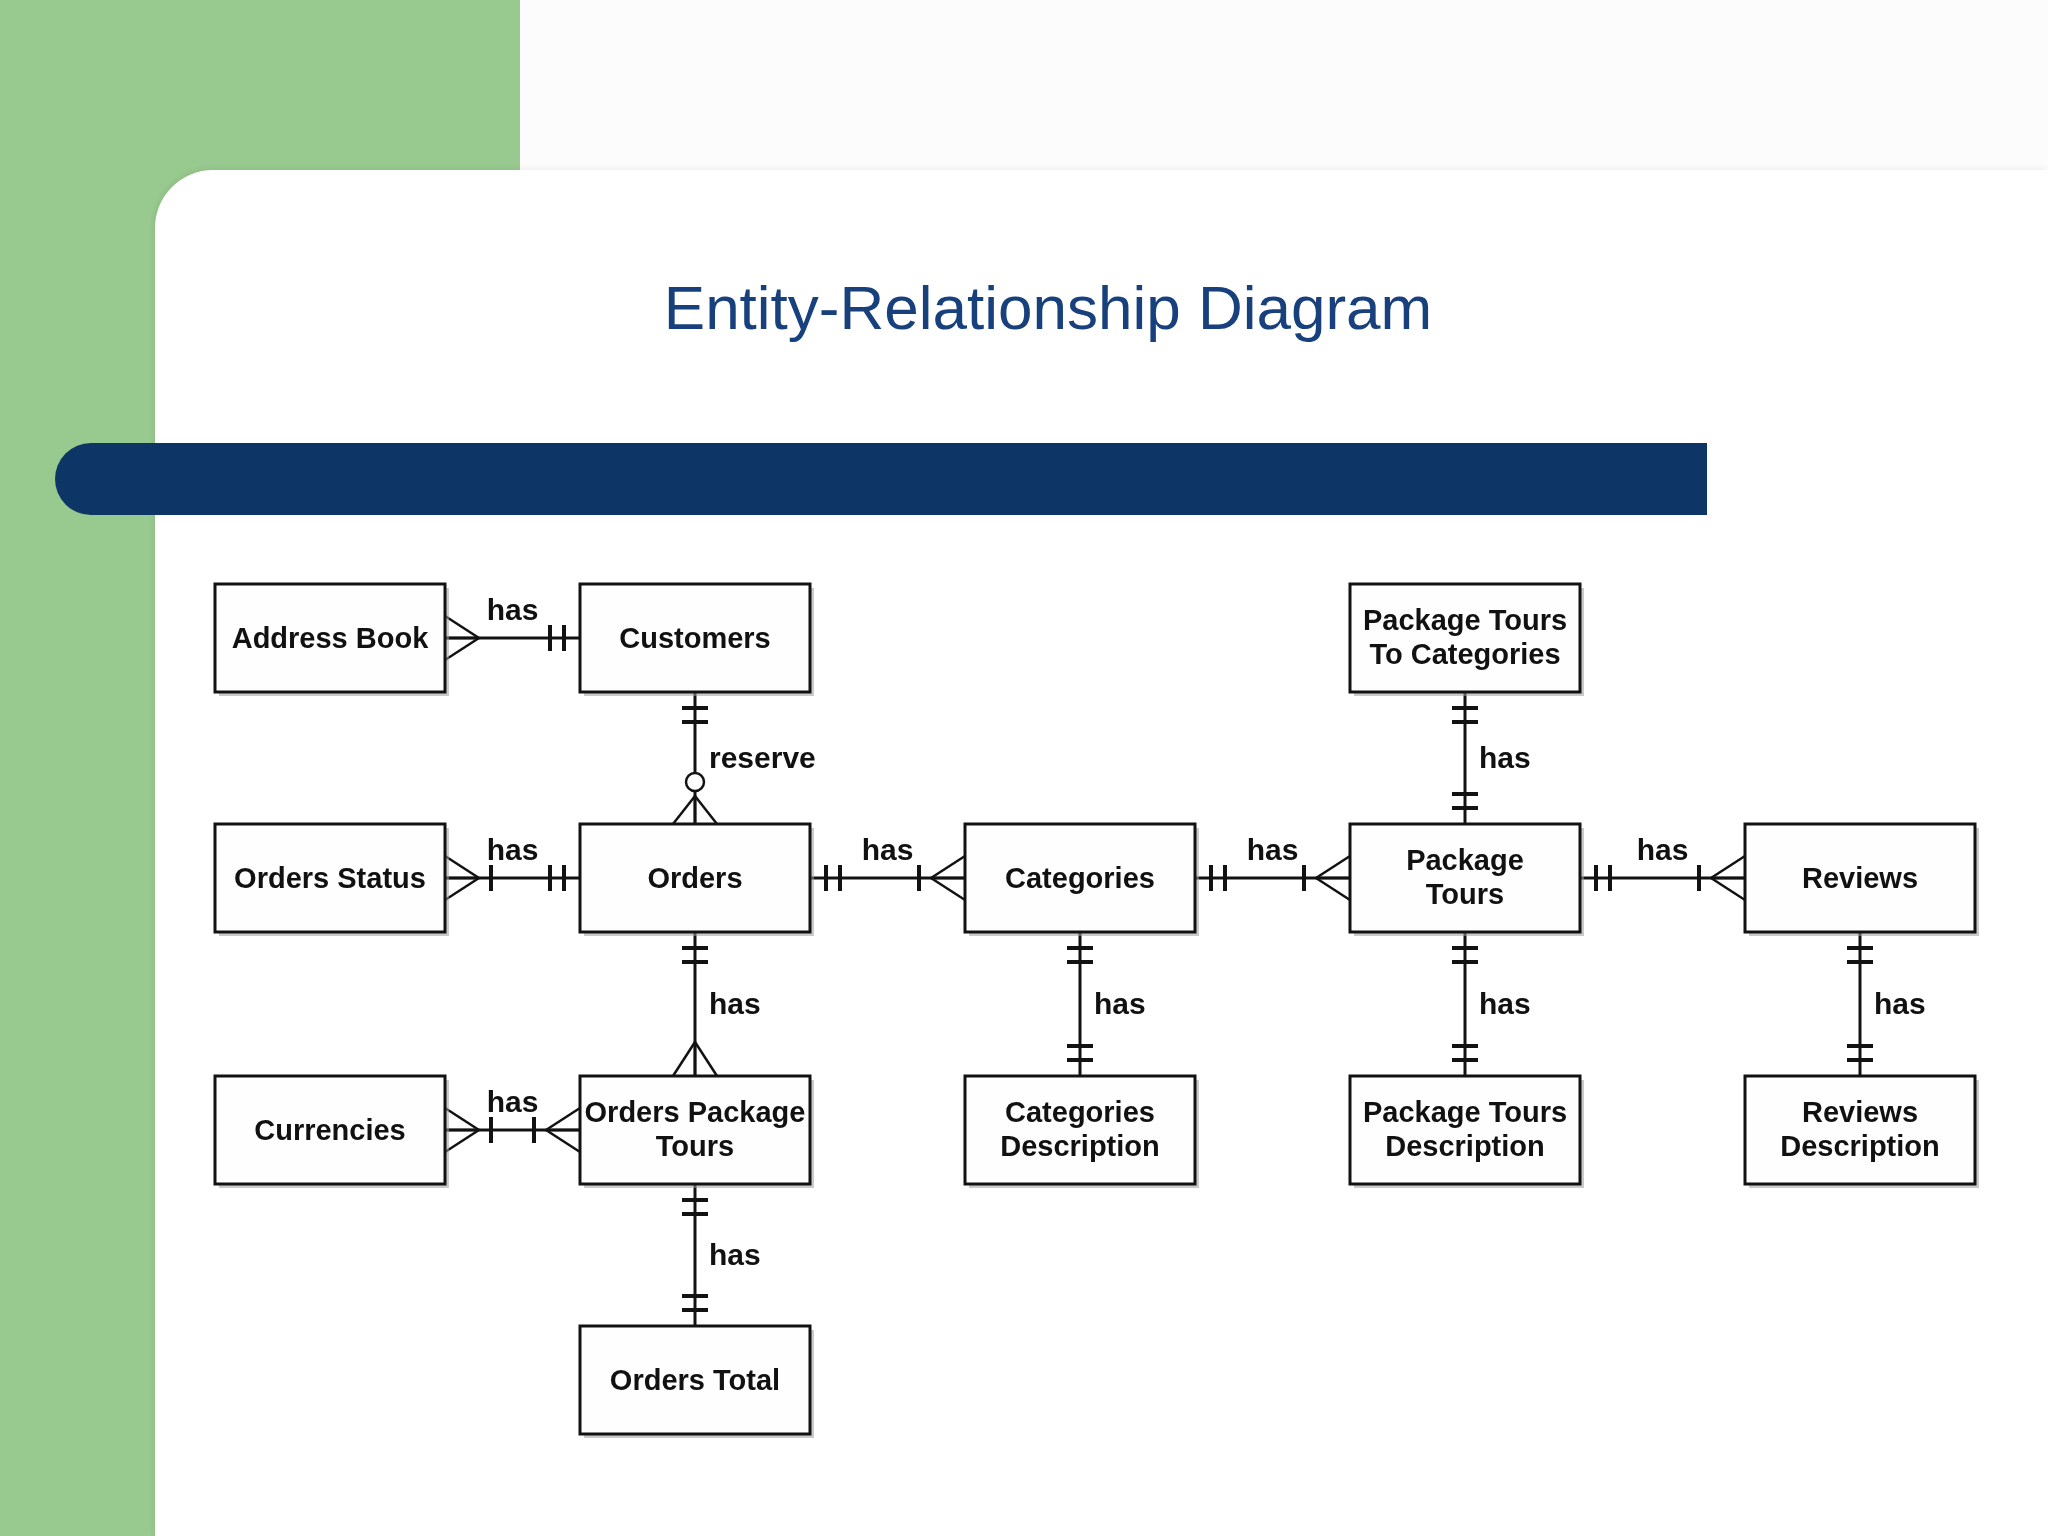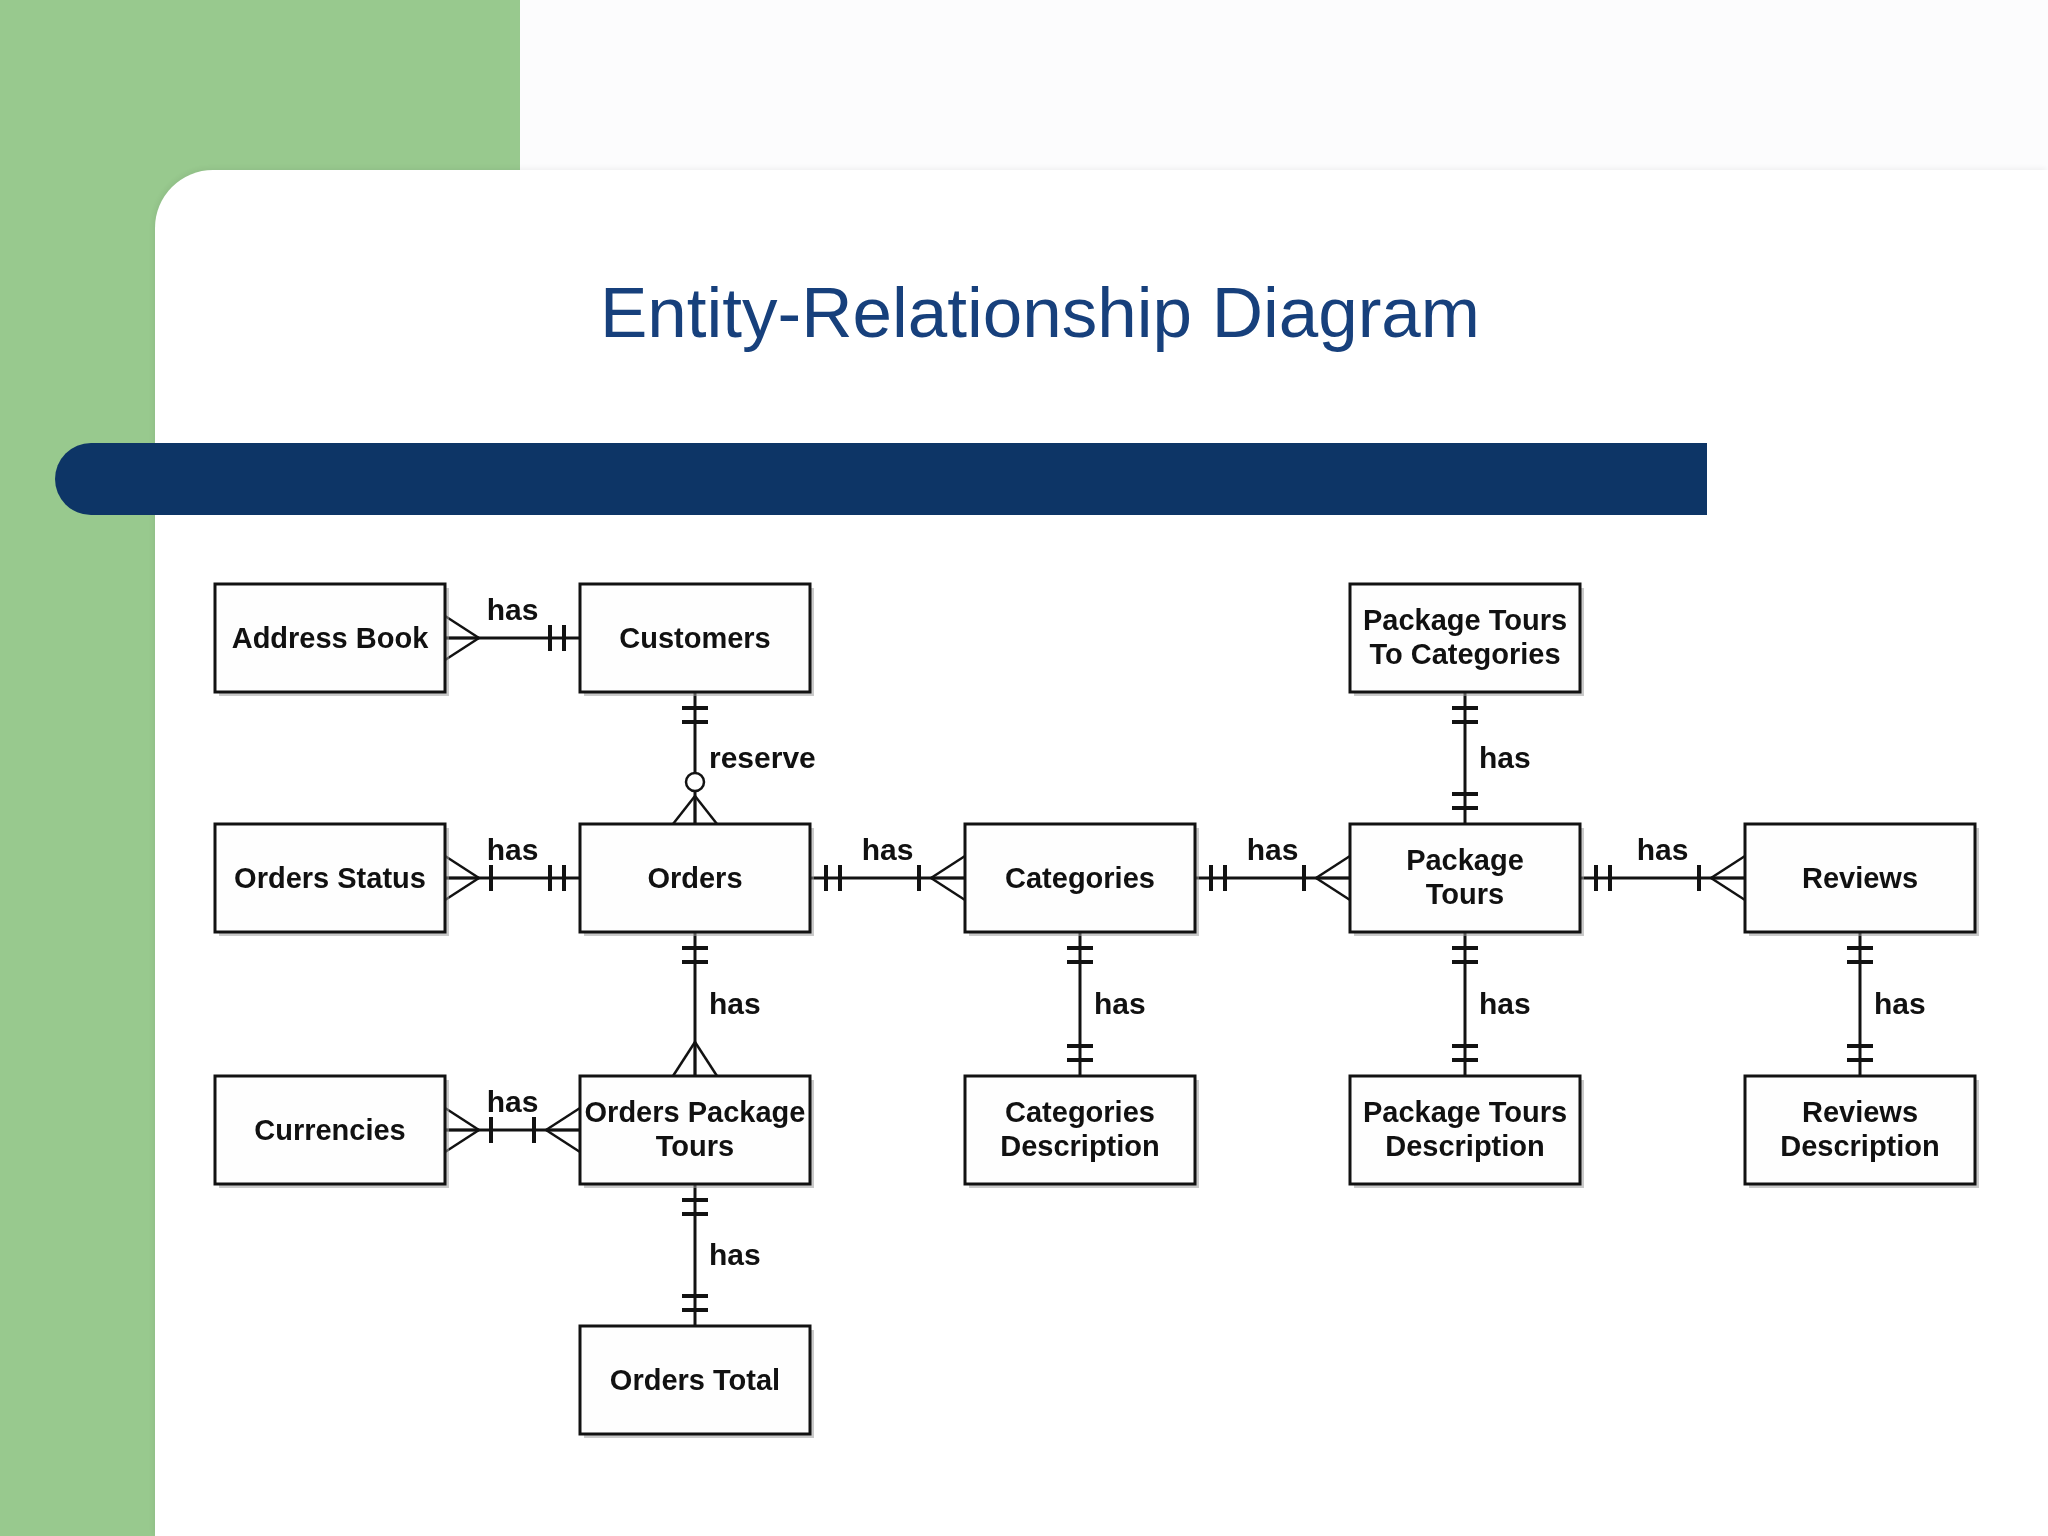--- a/index.html
+++ b/index.html
@@ -10,22 +10,22 @@
   }
   .green-band{
     position:absolute;left:0;top:0;width:520px;height:1536px;
   }
   .content-panel{
     position:absolute;left:155px;top:170px;right:0;bottom:0;
     background:#ffffff;border-top-left-radius:58px;
     box-shadow:-2px -2px 5px rgba(0,0,0,0.05);
   }
   .slide-title{
-    position:absolute;left:160px;top:272px;width:1760px;
-    text-align:center;font-size:71px;letter-spacing:0;
+    position:absolute;left:168px;top:272px;width:1760px;
+    text-align:center;font-size:62px;letter-spacing:0;
     white-space:nowrap;
   }
   .title-bar{
     position:absolute;left:55px;top:443px;width:1652px;height:72px;
     border-top-left-radius:36px;border-bottom-left-radius:36px;
   }
   svg text.ent{
     font-family:"Liberation Sans","DejaVu Sans",sans-serif;
     font-size:29px;font-weight:bold;fill:#111;
   }

